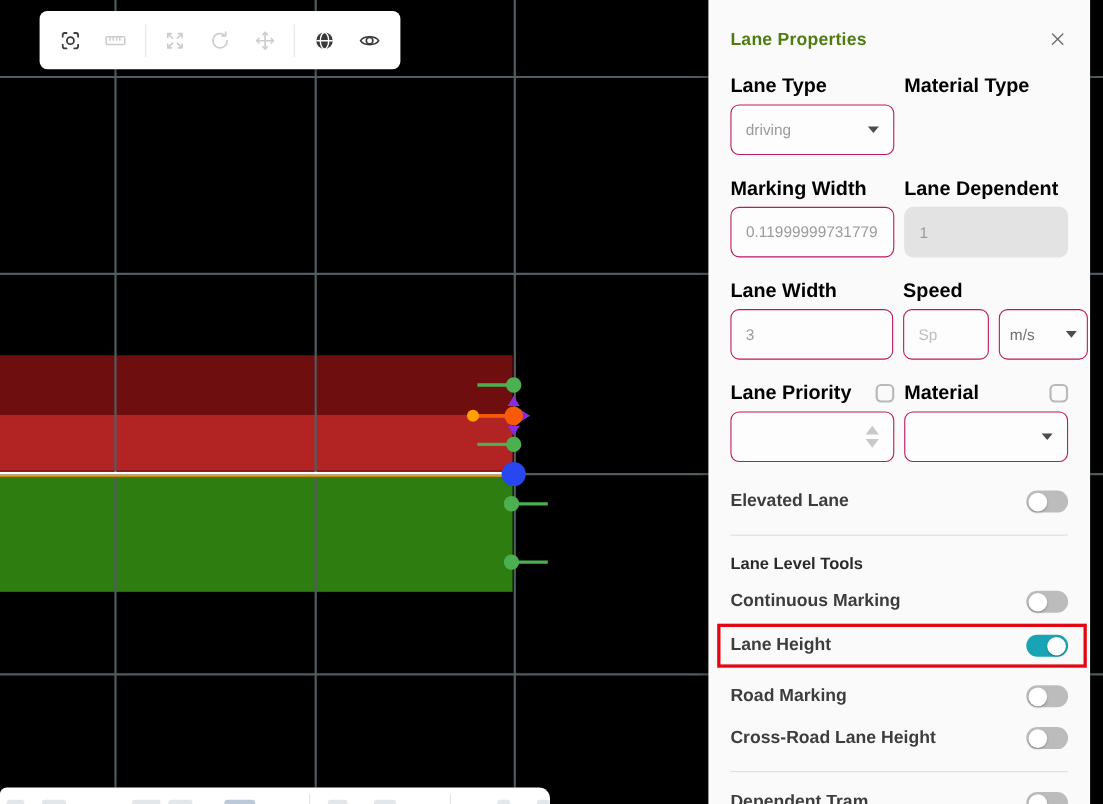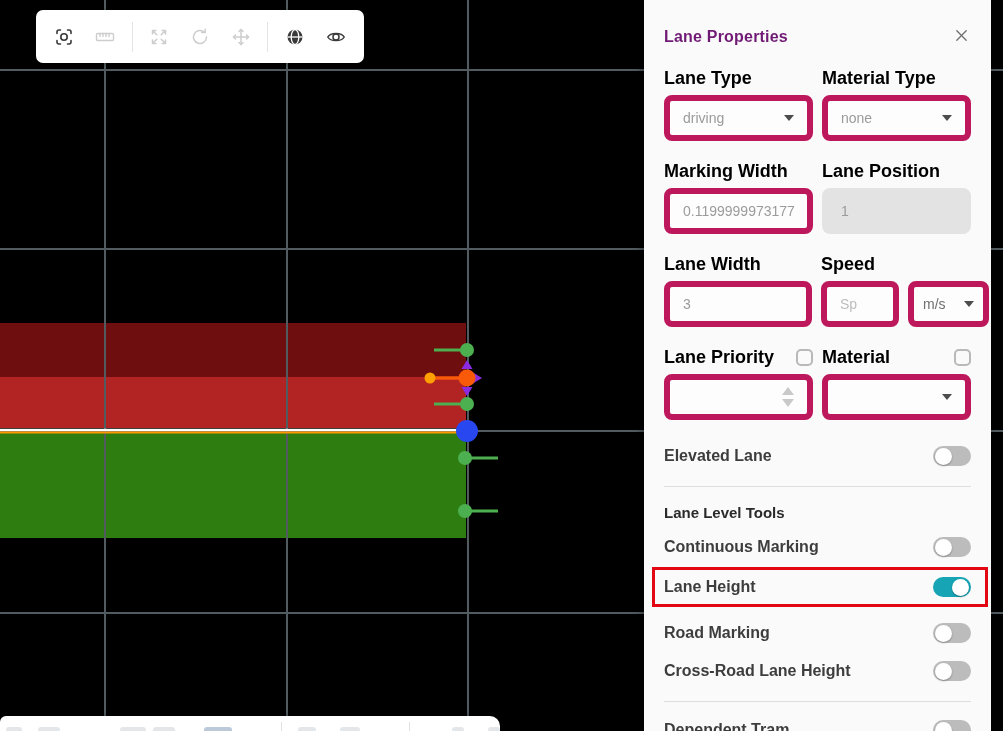--- a/index.html
+++ b/index.html
@@ -23,29 +23,29 @@
   .bottom-toolbar{position:absolute;left:0;top:716px;width:500px;height:40px;background:#fff;
     border-radius:6px 10px 0 0;box-shadow:0 -1px 4px rgba(0,0,0,.3);}
   .bt-stub{position:absolute;top:11px;height:18px;background:#cdd3d9;border-radius:3px;opacity:.55;}
   .bt-stub.blue{background:#9fb2c8;opacity:.7;}
   .bt-divider{position:absolute;top:6px;width:1px;height:30px;background:#e2e2e2;}
 
   
   .panel{position:absolute;left:644px;top:0;width:347px;height:731px;background:#fafafa;
     box-shadow:-2px 0 8px rgba(0,0,0,.4);box-sizing:border-box;padding:0 20px;overflow:hidden;}
   .panel-header{display:flex;align-items:center;justify-content:space-between;padding-top:26px;}
-  .panel-title{font-size:16px;font-weight:700;color:#701a75;letter-spacing:.2px;}
+  .panel-title{font-size:16px;font-weight:700;color:#4d7c0f;letter-spacing:.2px;}
   .close-btn{border:none;background:transparent;color:#6f6f6f;font-size:18px;line-height:1;
     cursor:pointer;padding:2px;}
 
   .field-row{display:flex;gap:9px;margin-top:22px;}
   .field{width:150px;box-sizing:border-box;}
   .field-label{font-size:18px;font-weight:700;color:#000000;margin-bottom:8px;display:flex;
     align-items:center;justify-content:space-between;height:17px;}
-  .control{height:46px;border:6px solid #be185d;border-radius:8px;background:#fdfdfd;
+  .control{height:46px;border:1px solid #be185d;border-radius:8px;background:#fdfdfd;
     box-sizing:border-box;display:flex;align-items:center;padding:0 13px;font-size:14px;color:#9b9b9b;}
   .control.select{justify-content:space-between;}
   .control.disabled{background:#e3e3e3;border-color:#e3e3e3;}
   input.text-input{width:100%;border:none;background:transparent;font-size:14px;color:#9b9b9b;
     outline:none;padding:0;font-family:inherit;}
   input.text-input::placeholder{color:#bdbdbd;}
   .caret{width:0;height:0;border-left:5px solid transparent;border-right:5px solid transparent;
     border-top:6px solid #4c4c4c;}
   .split{display:flex;gap:9px;width:150px;}
   .split .control.small-input{width:78px;flex:none;}
@@ -183,36 +183,32 @@
     <div class="field-row">
       <div class="field">
         <div class="field-label">Lane Type</div>
         <div class="control select">
           <span>driving</span>
           <span class="caret"></span>
         </div>
       </div>
       <div class="field">
         <div class="field-label">Material Type</div>
-        <div class="control select">
-          <span>none</span>
-          <span class="caret"></span>
-        </div>
       </div>
     </div>
 
     <div class="field-row">
       <div class="field">
         <div class="field-label">Marking Width</div>
         <div class="control">
           <input class="text-input" type="text" value="0.119999997317791" style="">
         </div>
       </div>
       <div class="field">
-        <div class="field-label">Lane Position</div>
+        <div class="field-label">Lane Dependent</div>
         <div class="control disabled">
           <input class="text-input" type="text" disabled="" value="1" style="">
         </div>
       </div>
     </div>
 
     <div class="field-row">
       <div class="field">
         <div class="field-label">Lane Width</div>
         <div class="control">

